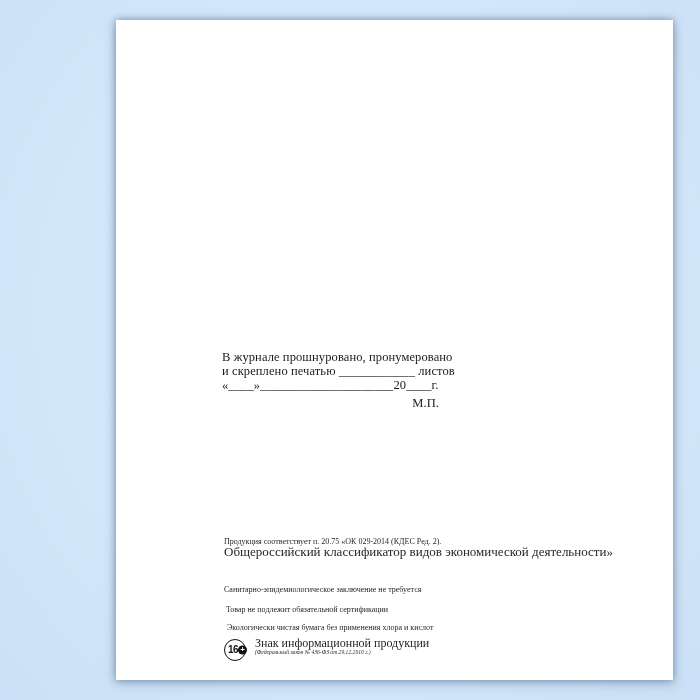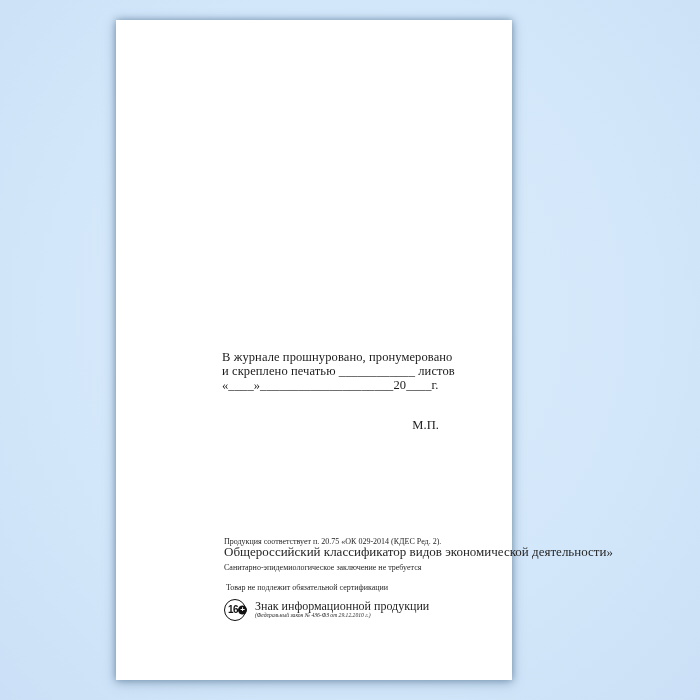--- a/index.html
+++ b/index.html
@@ -9,61 +9,61 @@
     font-family: "Liberation Serif", "DejaVu Serif", serif;
     background: #d3e7fa;
   }
   .backdrop {
     position: absolute; inset: 0;
     background: radial-gradient(ellipse at 50% 45%, #d9ecfc 0%, #d3e7fa 60%, #cbe0f6 100%);
   }
   .page {
     position: absolute;
     left: 116px; top: 20px;
-    width: 396px; height: 660px;
+    width: 557px; height: 660px;
     background: #ffffff;
     box-shadow: 0 0 7px rgba(105, 135, 165, 0.85), 0 3px 12px rgba(105, 135, 165, 0.45);
   }
   
   .stamp {
     position: absolute;
     left: 106px; top: 330px;
     width: 225px;
     color: #1b1b1b;
     font-size: 12.5px;
     line-height: 14px;
     letter-spacing: 0.1px;
     white-space: nowrap;
   }
   .stamp .l4 { padding-left: 3px; }
   .stamp .l5 { padding-left: 4px; margin-top: 2px; }
   .seal-abbr {
-    margin-top: 26px;
+    margin-top: 4px;
     text-align: right;
     padding-right: 8px;
   }
   
   .comp {
     position: absolute;
     left: 108px; top: 517px;
     width: 230px;
     color: #262626;
     font-size: 8px;
     line-height: 10px;
     white-space: nowrap;
   }
   .comp .std2 { font-size: 13px; }
   .comp .std3 { font-style: italic; }
-  .comp .note1 { margin-top: 6px; }
+  .comp .note1 { margin-top: 28px; }
   .comp .note2 { margin-top: 10px; padding-left: 2px; }
   .comp .note3 { margin-top: 8px; padding-left: 3px; }
   .age-row {
     margin-top: 6px;
     display: flex;
-    align-items: center;
+    align-items: flex-start;
     gap: 9px;
   }
   .age-icon {
     position: relative;
     flex: 0 0 auto;
     width: 22px; height: 22px;
     border: 1.7px solid #101010;
     border-radius: 50%;
     background: #ffffff;
   }
@@ -107,20 +107,21 @@
     <div class="l3">«____»_____________________20____г.</div>
     <div class="seal-abbr">М.П.</div>
   </div>
 
   <div class="comp">
     <div class="std1">Продукция соответствует п. 20.75 «ОК 029-2014 (КДЕС Ред. 2).</div>
     <div class="std2">Общероссийский классификатор видов экономической деятельности»</div>
 
     <div class="note1">Санитарно-эпидемиологическое заключение не требуется</div>
     <div class="note2">Товар не подлежит обязательной сертификации</div>
+    <div class="note3">Экологически чистая бумага без применения хлора и кислот</div>
 
     <div class="age-row">
       <span class="age-icon">
         <span class="age-num">16</span>
         <span class="age-plus">+</span>
       </span>
       <span class="age-label">
         <div class="age-label-line">Знак информационной продукции</div>
         <div class="age-law-line">(Федеральный закон № 436-ФЗ от 29.12.2010 г.)</div>
       </span>

